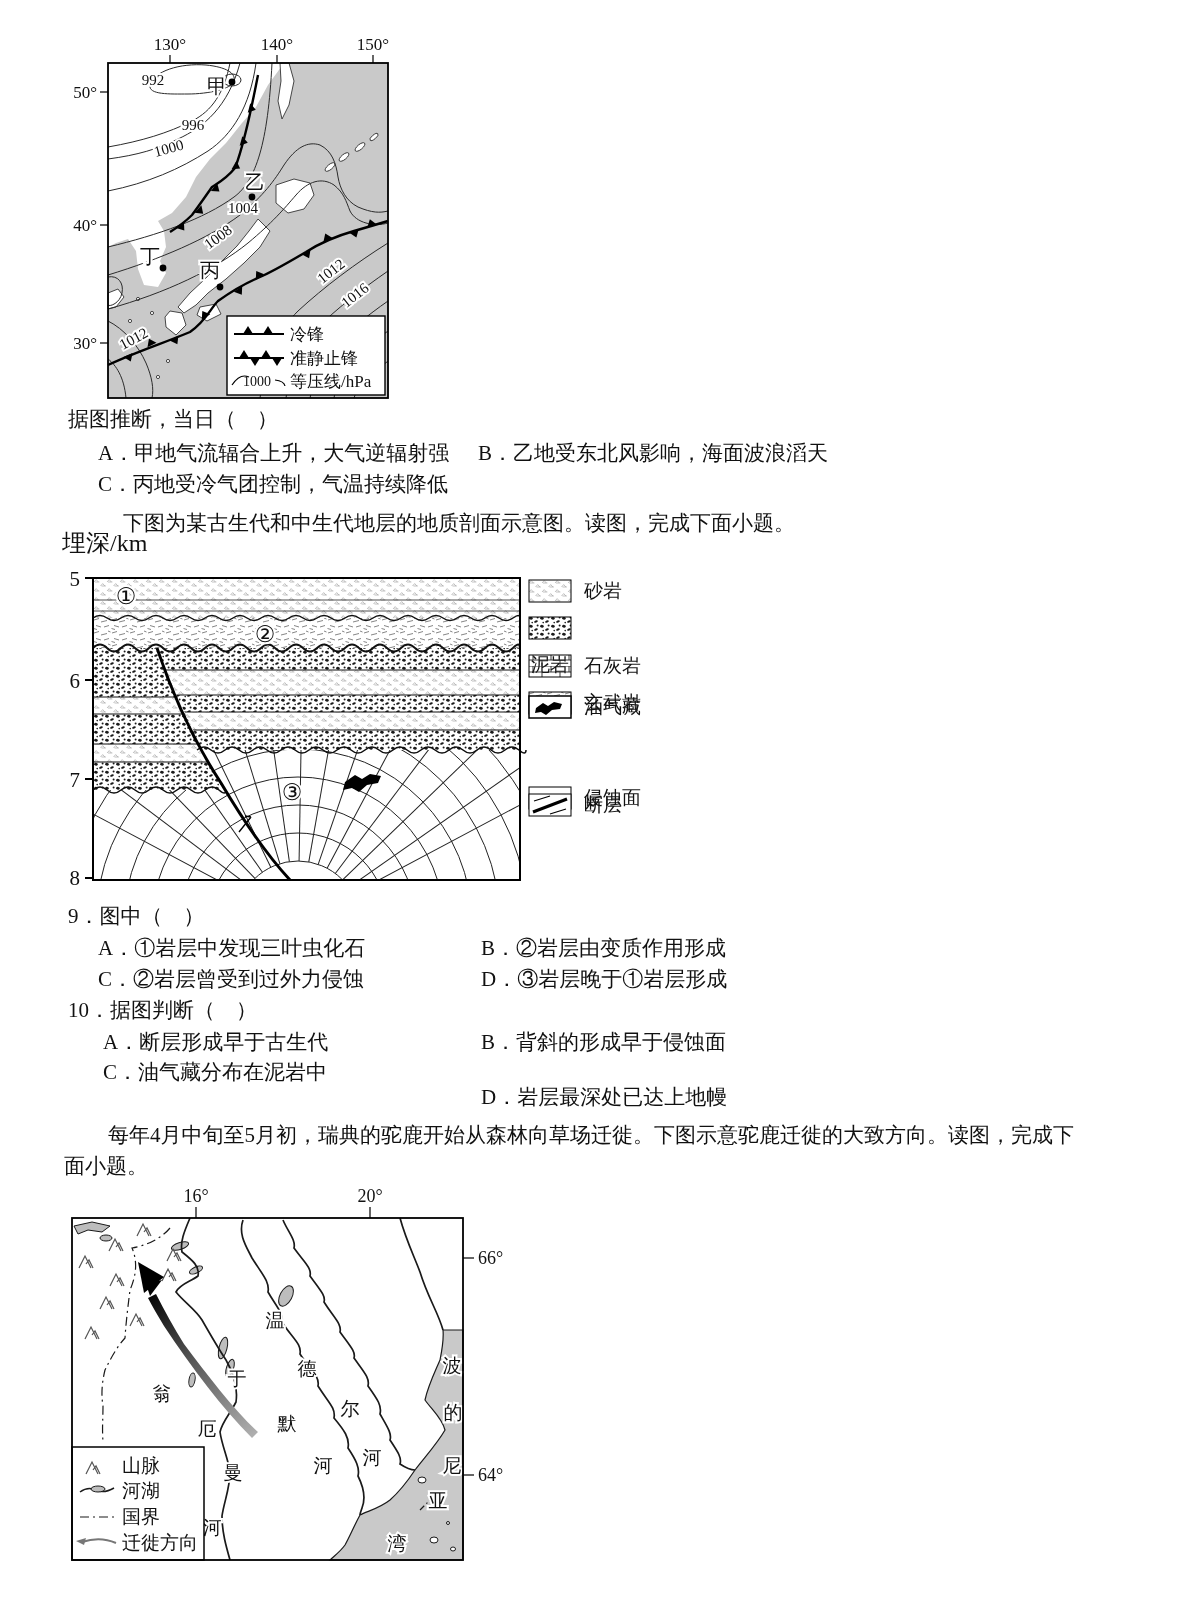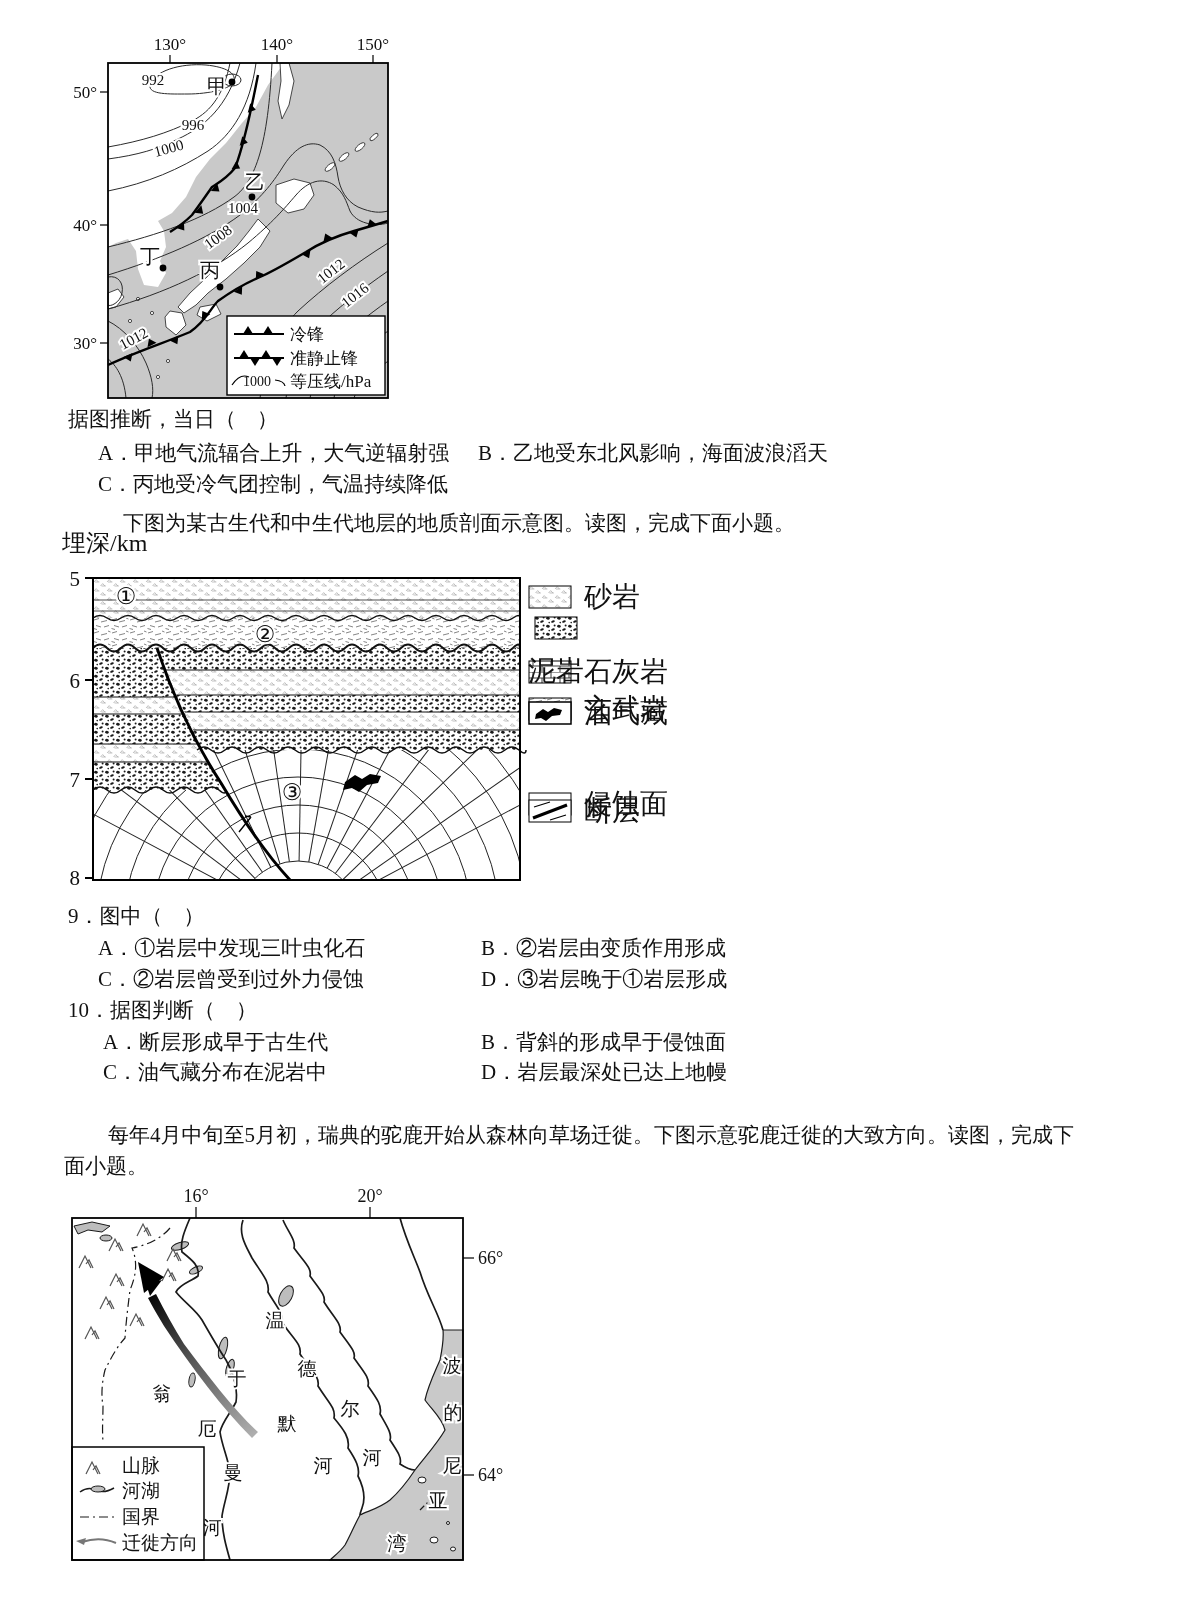--- a/index.html
+++ b/index.html
@@ -3,21 +3,21 @@
 <meta charset="utf-8">
 <style>
   html,body{margin:0;padding:0;background:#fff;}
   .page{position:relative;width:1190px;height:1601px;background:#fff;overflow:hidden;
         font-family:"Liberation Serif","DejaVu Serif",serif;color:#111;}
   .t{position:absolute;white-space:nowrap;font-size:21px;line-height:26px;}
   svg text{font-family:"Liberation Serif","DejaVu Serif",serif;fill:#111;}
   .halo{paint-order:stroke;stroke:#fff;stroke-width:4px;}
   .iso{fill:none;stroke:#2b2b2b;stroke-width:1;}
   .leg-row{position:absolute;left:528px;display:flex;align-items:center;gap:12px;}
-  .leg-row .lab{font-size:28px;}
+  .leg-row .lab{font-size:19px;}
   .xleg-swatch{border:0;}
 </style>
 </head>
 <body>
 
 <div class="page">
 
   <svg style="position:absolute;left:58px;top:26px;" width="344" height="378" viewBox="0 0 344 378">
     <defs>
       <marker id="mTriL" markerUnits="userSpaceOnUse" markerWidth="16" markerHeight="16" refX="0" refY="0" orient="auto" viewBox="-8 -8 16 16">
@@ -320,21 +320,21 @@
 
   <div class="t" style="left:68px;top:903px;">9．图中（　）</div>
   <div class="t" style="left:98px;top:935px;">A．①岩层中发现三叶虫化石</div>
   <div class="t" style="left:481px;top:935px;">B．②岩层由变质作用形成</div>
   <div class="t" style="left:98px;top:966px;">C．②岩层曾受到过外力侵蚀</div>
   <div class="t" style="left:481px;top:966px;">D．③岩层晚于①岩层形成</div>
   <div class="t" style="left:68px;top:997px;">10．据图判断（　）</div>
   <div class="t" style="left:103px;top:1029px;">A．断层形成早于古生代</div>
   <div class="t" style="left:481px;top:1029px;">B．背斜的形成早于侵蚀面</div>
   <div class="t" style="left:103px;top:1059px;">C．油气藏分布在泥岩中</div>
-  <div class="t" style="left:481px;top:1059px;text-align:center;">D．岩层最深处已达上地幔</div>
+  <div class="t" style="left:481px;top:1084px;text-align:center;">D．岩层最深处已达上地幔</div>
 
   <div class="t" style="left:108px;top:1122px;">每年4月中旬至5月初，瑞典的驼鹿开始从森林向草场迁徙。下图示意驼鹿迁徙的大致方向。读图，完成下</div>
   <div class="t" style="left:64px;top:1153px;">面小题。</div>
 
   <svg style="position:absolute;left:40px;top:1185px;" width="480" height="400" viewBox="0 0 480 400">
     <defs>
       <linearGradient id="migGrad" gradientUnits="userSpaceOnUse" x1="180" y1="220" x2="80" y2="70">
         <stop offset="0" stop-color="#b0b0b0"></stop>
           <stop offset="0.55" stop-color="#555"></stop>
           <stop offset="1" stop-color="#000"></stop>

